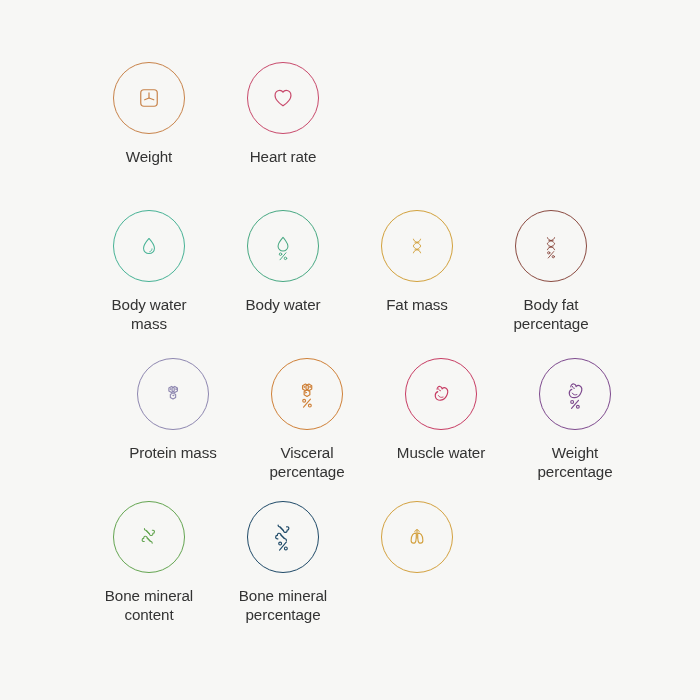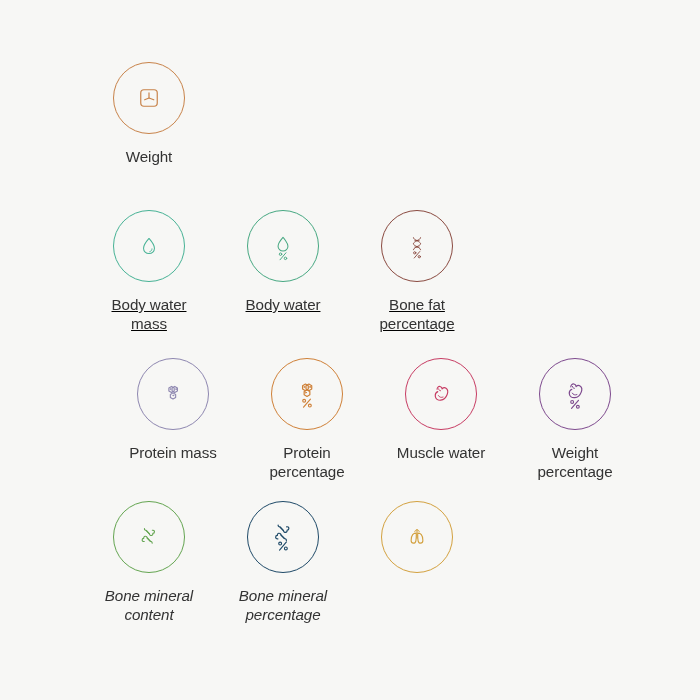--- a/index.html
+++ b/index.html
@@ -23,23 +23,23 @@
     padding: 62px 0 0 0;
   }
 
   .row {
     display: flex;
     justify-content: flex-start;
     padding-left: 82px;
   }
 
   .row-1 { height: 148px; }
-  .row-2 { height: 148px; text-decoration: underline; }
+  .row-2 { height: 148px; }
   .row-3 { height: 143px; margin-left: 24px; }
-  .row-4 { height: 143px; font-style: italic; }
+  .row-4 { height: 143px; }
 
   .tile {
     width: 134px;
     display: flex;
     flex-direction: column;
     align-items: center;
   }
 
   .badge {
     width: 72px;
@@ -76,20 +76,28 @@
       <div class="tile">
         <div class="badge" style="color: rgb(200, 131, 74);">
           <svg width="30" height="30" viewBox="0 0 40 40" fill="none" stroke="currentColor" stroke-width="1.6" stroke-linecap="round" stroke-linejoin="round">
             <rect x="9" y="9" width="22" height="22" rx="4.2"></rect>
             <path d="M20 13.2 L20 20"></path>
             <path d="M14.2 22.4 L20 20 L26.4 22.4" stroke-width="1.5"></path>
           </svg>
         </div>
         <div class="label">Weight</div>
       </div>
+      <div class="tile">
+        <div class="badge" style="color: rgb(200, 73, 107);">
+          <svg width="32" height="30" viewBox="0 0 40 40" fill="none" stroke="currentColor" stroke-width="1.6" stroke-linecap="round" stroke-linejoin="round">
+            <path d="M20 30.4 C20 30.4 9.4 23.6 9.4 16.6 C9.4 12.6 12.4 9.8 15.8 9.8 C17.9 9.8 19.3 11 20 12.2 C20.7 11 22.1 9.8 24.2 9.8 C27.6 9.8 30.6 12.6 30.6 16.6 C30.6 23.6 20 30.4 20 30.4 Z"></path>
+          </svg>
+        </div>
+        <div class="label">Heart rate</div>
+      </div>
     </div>
     <div class="row row-2">
       <div class="tile">
         <div class="badge" style="color: rgb(71, 178, 149);">
           <svg width="26" height="30" viewBox="0 0 40 40" fill="none" stroke="currentColor" stroke-width="1.6" stroke-linecap="round" stroke-linejoin="round">
             <path d="M20 8.4 C20 8.4 11.6 18 11.6 23.4 C11.6 28.1 15.4 31.6 20 31.6 C24.6 31.6 28.4 28.1 28.4 23.4 C28.4 18 20 8.4 20 8.4 Z"></path>
             <path d="M24.6 24.4 C24.6 26.6 23.1 28.3 21.2 28.7" stroke-width="1.4"></path>
           </svg>
         </div>
         <div class="label">Body water
@@ -100,36 +108,47 @@
           <svg width="26" height="32" viewBox="0 0 40 40" fill="none" stroke="currentColor" stroke-width="1.6" stroke-linecap="round" stroke-linejoin="round">
             <path d="M20 6.6 C20 6.6 12.4 15.2 12.4 20.2 C12.4 24.5 15.8 27.8 20 27.8 C24.2 27.8 27.6 24.5 27.6 20.2 C27.6 15.2 20 6.6 20 6.6 Z"></path>
             <g stroke-width="1.5">
               <circle cx="16.2" cy="32.6" r="1.9"></circle>
               <circle cx="23.8" cy="39" r="1.9"></circle>
               <line x1="24.6" y1="30.400000000000002" x2="15.4" y2="41.2"></line>
             </g>
           </svg>
         </div>
         <div class="label">Body water</div>
+      </div>
+      <div class="tile">
+        <div class="badge" style="color: rgb(210, 161, 60);">
+          <svg width="24" height="30" viewBox="0 0 40 40" fill="none" stroke="currentColor" stroke-width="1.6" stroke-linecap="round" stroke-linejoin="round">
+            <path d="M14 8.6 C14 13.4 26 15.6 26 20 C26 24.4 14 26.6 14 31.4"></path>
+            <path d="M26 8.6 C26 13.4 14 15.6 14 20 C14 24.4 26 26.6 26 31.4"></path>
+            <line x1="16.4" y1="13.6" x2="23.6" y2="13.6" stroke-width="1.4"></line>
+            <line x1="16.4" y1="26.4" x2="23.6" y2="26.4" stroke-width="1.4"></line>
+          </svg>
+        </div>
+        <div class="label">Fat mass</div>
       </div>
       <div class="tile">
         <div class="badge" style="color: rgb(138, 74, 64);">
           <svg width="24" height="32" viewBox="0 0 40 40" fill="none" stroke="currentColor" stroke-width="1.6" stroke-linecap="round" stroke-linejoin="round">
             <path d="M14 6.2 C14 10.4 26 12.4 26 16.2 C26 20 14 22 14 26.2"></path>
             <path d="M26 6.2 C26 10.4 14 12.4 14 16.2 C14 20 26 22 26 26.2"></path>
             <line x1="16.4" y1="10.6" x2="23.6" y2="10.6" stroke-width="1.4"></line>
             <line x1="16.4" y1="21.8" x2="23.6" y2="21.8" stroke-width="1.4"></line>
             <g stroke-width="1.5">
               <circle cx="16.2" cy="31.4" r="1.9"></circle>
               <circle cx="23.8" cy="37.8" r="1.9"></circle>
               <line x1="24.6" y1="29.2" x2="15.4" y2="40"></line>
             </g>
           </svg>
         </div>
-        <div class="label">Bone fat
+        <div class="label">Body fat
 percentage</div>
       </div>
     </div>
     <div class="row row-3">
       <div class="tile">
         <div class="badge" style="color: rgb(142, 135, 176);">
           <svg width="30" height="28" viewBox="0 0 40 40" fill="none" stroke="currentColor" stroke-width="1.6" stroke-linecap="round" stroke-linejoin="round">
             <path d="M14.1 11.4 L17.9 9.2 L21.7 11.4 L21.7 15.8 L17.9 18 L14.1 15.8 Z"></path>
             <path d="M22.3 11.4 L26.1 9.2 L29.9 11.4 L29.9 15.8 L26.1 18 L22.3 15.8 Z" transform="translate(-3.6 0)"></path>
             <path d="M18.2 19.2 L22 17 L25.8 19.2 L25.8 23.6 L22 25.8 L18.2 23.6 Z" transform="translate(-2 1.4)"></path>
@@ -149,21 +168,21 @@
             <circle cx="16.4" cy="10.6" r="0.75" stroke-width="1.1"></circle>
             <circle cx="24" cy="10.6" r="0.75" stroke-width="1.1"></circle>
             <circle cx="18.4" cy="18.2" r="0.75" stroke-width="1.1"></circle>
             <g stroke-width="1.5">
               <circle cx="16.2" cy="29" r="1.9"></circle>
               <circle cx="23.8" cy="35.4" r="1.9"></circle>
               <line x1="24.6" y1="26.8" x2="15.4" y2="37.6"></line>
             </g>
           </svg>
         </div>
-        <div class="label">Protein
+        <div class="label">Visceral
 percentage</div>
       </div>
       <div class="tile">
         <div class="badge" style="color: rgb(199, 60, 99);">
           <svg width="30" height="28" viewBox="0 0 40 40" fill="none" stroke="currentColor" stroke-width="1.6" stroke-linecap="round" stroke-linejoin="round">
             <path d="M14.4 13.2 C14.4 10.6 16.4 8.8 18.6 9.2 C20.4 9.5 21.6 11 21.6 12.8 C23 11.2 25.4 10.6 27.2 11.8 C29.6 13.4 30.2 17 28.8 20.8 C27.4 24.6 24 28.4 19.6 28.8 C15.4 29.2 12.2 26.6 11.8 23 C11.5 20 13 17.6 15.4 16.6"></path>
             <path d="M16.6 12.6 C16.6 14.2 17.8 15.4 19.4 15.4" stroke-width="1.3"></path>
             <path d="M16.2 22.2 C17.4 24.6 20.4 25.6 23 24.4" stroke-width="1.3"></path>
           </svg>
         </div>

